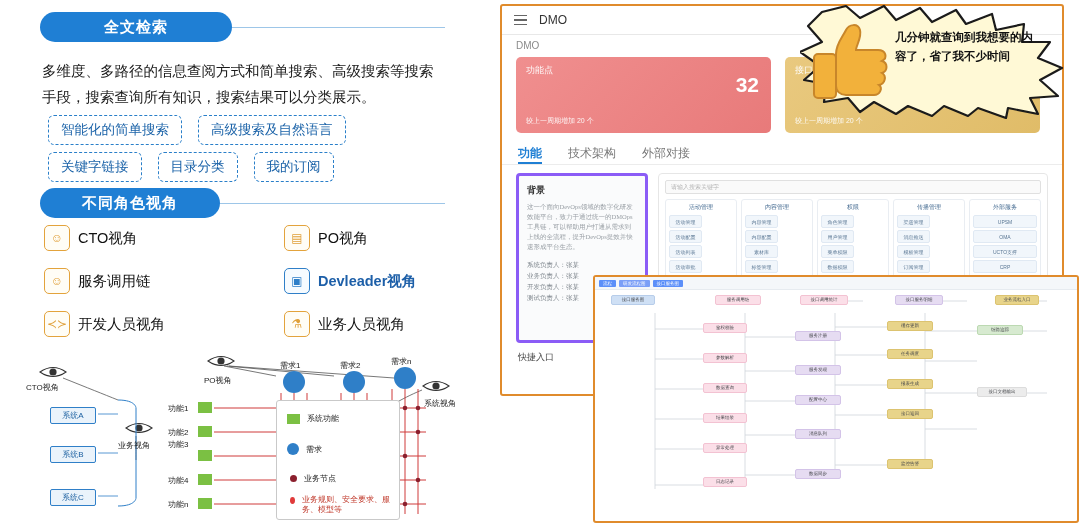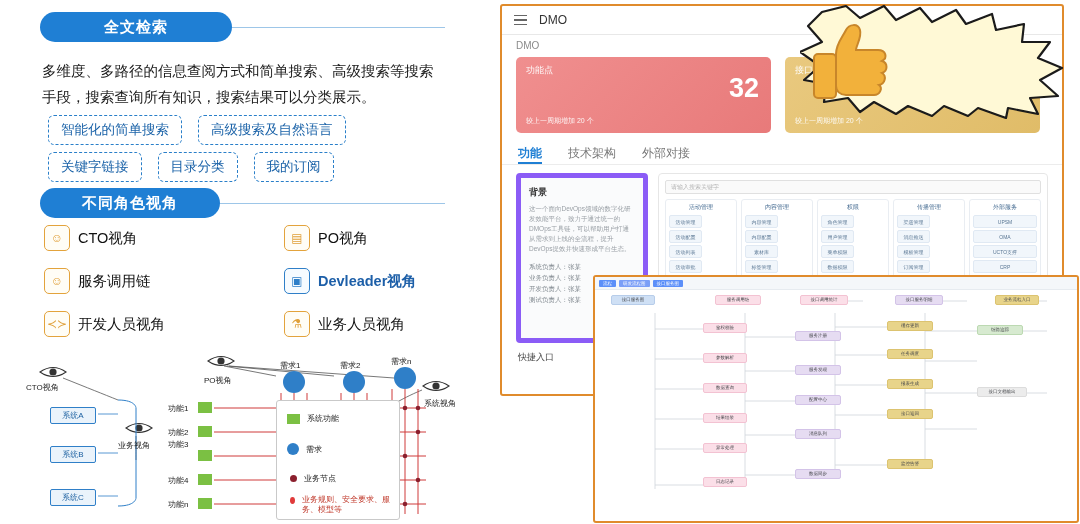--- a/index.html
+++ b/index.html
@@ -84,31 +84,31 @@
   .hamb i{display:block;width:13px;height:1.5px;background:#666;}
   .crumb{font-size:10px;color:#8a8a8a;padding:5px 0 0 14px;}
 
   .cards{display:flex;gap:14px;padding:6px 22px 0 14px;}
   .card{
     flex:1;height:62px;border-radius:5px;padding:7px 10px;position:relative;color:#fff;
   }
   .card.red{background:linear-gradient(135deg,#f08f8f,#e87a7a);}
   .card.gold{background:linear-gradient(135deg,#e9c97f,#e0bc68);}
   .card .c-title{font-size:9px;opacity:.95;}
-  .card .c-num{position:absolute;right:12px;top:16px;font-size:27px;font-weight:bold;}
+  .card .c-num{position:absolute;right:12px;top:16px;font-size:21px;font-weight:bold;}
   .card .c-sub{position:absolute;left:10px;bottom:7px;font-size:7px;opacity:.9;}
 
   .tabs{display:flex;gap:26px;padding:12px 16px 0 16px;border-bottom:1px solid #ececec;}
   .tab{font-size:12px;color:#777;}
   .tab.active{color:#1f7fd4;border-bottom:2px solid #1f7fd4;font-weight:bold;}
 
   .body-row{display:flex;gap:10px;padding:8px 14px 0 14px;}
   .panel-left{
-    width:132px;height:170px;border:5px solid #8b5cf6;border-radius:4px;
-    background:#fafbfc;padding:8px;box-sizing:border-box;
+    width:132px;height:170px;border:3px solid #8b5cf6;border-radius:4px;
+    background:#fafbfc;padding:8px;box-sizing:border-box;font-family:Liberation Serif, serif;
   }
   .pl-title{font-size:9px;color:#333;font-weight:bold;margin-bottom:5px;}
   .pl-text{font-size:6.5px;color:#9aa0a6;line-height:10px;}
   .pl-meta{font-size:6.5px;color:#7d858c;line-height:11px;margin-top:7px;}
   .panel-right{
     flex:1;height:170px;border:1px solid #e6e6e6;border-radius:4px;background:#fff;
     padding:6px;box-sizing:border-box;
   }
   .search-bar{
     height:12px;border:1px solid #e0e0e0;border-radius:2px;background:#fafafa;
@@ -510,16 +510,17 @@
       <svg width="275" height="115">
         <polygon points="22,8 46,2 60,14 84,2 96,16 120,4 132,18 156,6 166,20 192,10 196,26 224,20 222,38 250,38 238,54 262,64 240,76 258,92 230,94 238,110 208,104 206,114 178,104 168,112 144,102 132,112 108,102 96,110 74,98 60,108 48,94 24,98 26,80 4,76 20,62 0,48 22,38 8,22" fill="#fff9d6" stroke="#1b1b1b" stroke-width="2.2" stroke-linejoin="round"></polygon>
       </svg>
 
       <svg width="92" height="92" style="position:absolute;left:2px;top:10px;">
         <g fill="#f2b13b" stroke="#c8862a" stroke-width="2">
           <path d="M34 40 C34 30 40 24 44 16 C47 10 56 9 58 16 C60 23 54 32 54 36 L76 36 C84 36 86 44 80 47 C86 49 86 57 80 59 C85 62 83 70 77 71 C81 74 78 81 72 81 L44 81 C38 81 34 77 34 72 Z"></path>
           <rect x="12" y="40" width="22" height="44" rx="4"></rect>
         </g>
       </svg>
+      <div class="burst-text">几分钟就查询到我想要的内容了，省了我不少时间</div>
     </div>
 
   </div>
 </div>
 
 </body></html>

